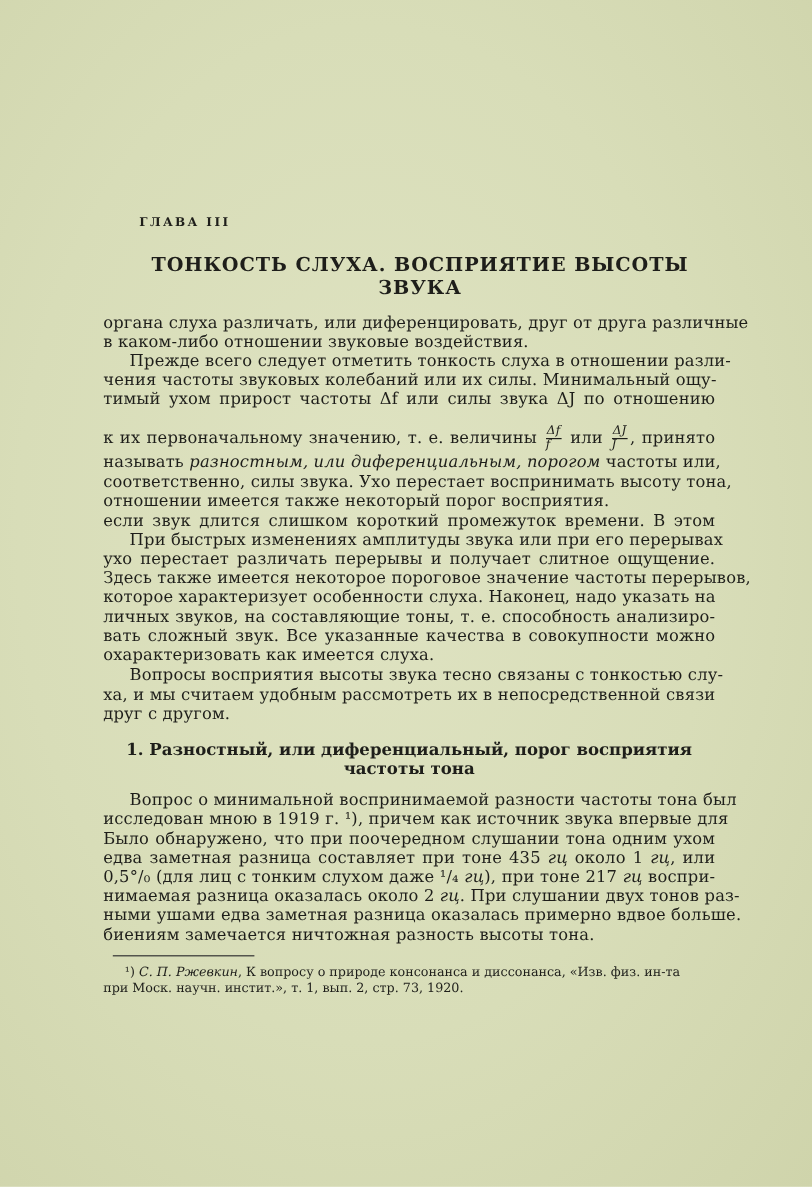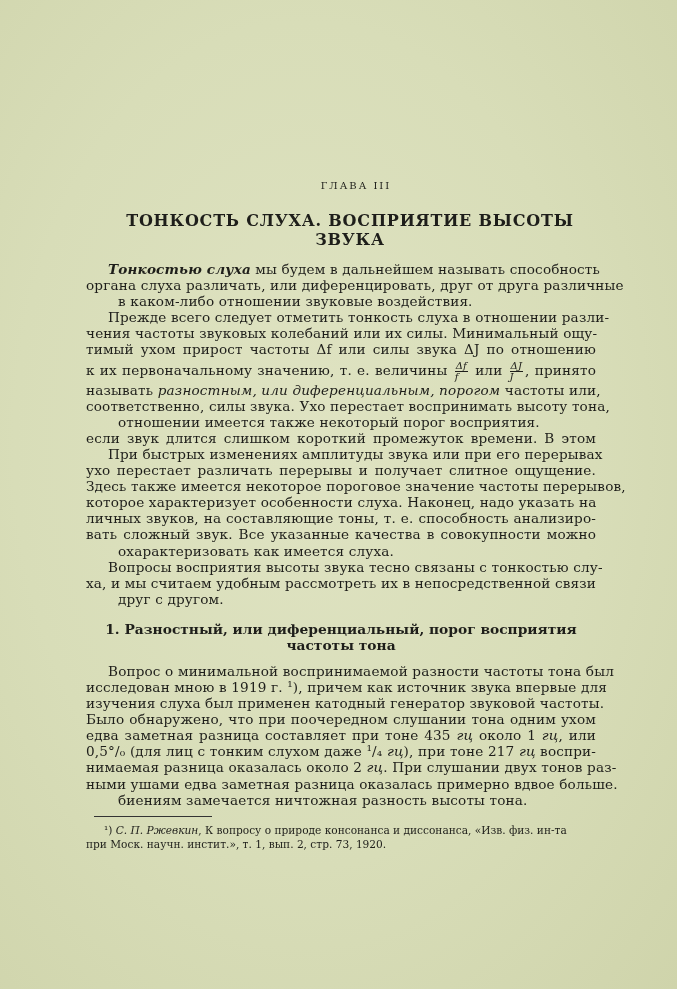--- a/index.html
+++ b/index.html
@@ -5,33 +5,33 @@
   html, body { margin: 0; padding: 0; }
   body {
     width: 677px; height: 989px; overflow: hidden;
     background: radial-gradient(ellipse at 45% 45%, #dfe3c2 0%, #d8ddb8 55%, #cfd4ab 100%);
     font-family: "DejaVu Serif", "Liberation Serif", serif;
     color: #1e1e1a;
     position: relative;
   }
   .page { position: absolute; left: 86px; top: 180px; width: 510px; }
   .chapter-label {
-    text-align: center; font-size: 10px; letter-spacing: 2px;
-    font-weight: normal; margin: 0 0 20px 0; padding-left: 30px;
+    font-size: 10px; letter-spacing: 2px;
+    font-weight: bold; margin: 0 0 20px 0; padding-left: 30px;
   }
   .chapter-title {
     text-align: center; font-size: 16px; font-weight: bold;
     letter-spacing: 0.8px; margin: 0 0 12px 0; padding-left: 18px;
   }
   .para {
     font-size: 13.6px; line-height: 16.1px; text-align: justify;
     margin: 0; text-indent: 22px; letter-spacing: 0.15px;
   }
   .para .line { display: block; text-indent: 0; text-align: justify; text-align-last: justify; white-space: nowrap; }
-  .para .line.last { text-align-last: left; margin-left: 32px; }
+  .para .line.last { text-align-last: left; }
   .para .line.first { padding-left: 22px; }
   .em { font-style: italic; font-weight: bold; }
   .it { font-style: italic; }
   .frac { display: inline-block; vertical-align: middle; text-align: center; font-size: 10px; line-height: 10px; font-style: italic; margin: 0 2px; }
   .frac .num { display: block; border-bottom: 1px solid #1e1e1a; padding: 0 1px; }
   .frac .den { display: block; }
   .section-title {
     text-align: center; font-size: 13.8px; font-weight: bold;
     line-height: 16px; margin: 14px 0 10px 0;
   }
@@ -42,30 +42,29 @@
 </style>
 </head>
 <body>
 
 <div class="page">
 
   <div class="chapter-label">ГЛАВА III</div>
   <div class="chapter-title">ТОНКОСТЬ СЛУХА. ВОСПРИЯТИЕ ВЫСОТЫ ЗВУКА</div>
 
   <p class="para">
-    <span class="line first"><span class="em">Тонкостью слуха</span><span> мы будем в дальнейшем называть способность</span></span>
     <span class="line">органа слуха различать, или диференцировать, друг от друга различные</span>
     <span class="line last">в каком-либо отношении звуковые воздействия.</span>
   </p>
 
   <p class="para">
     <span class="line first">Прежде всего следует отметить тонкость слуха в отношении разли-</span>
     <span class="line">чения частоты звуковых колебаний или их силы. Минимальный ощу-</span>
     <span class="line">тимый ухом прирост частоты Δf или силы звука ΔJ по отношению</span>
-    <span class="line" style="line-height:24px;"><span>к их первоначальному значению, т. е. величины </span><span class="frac"><span class="num">Δf</span><span class="den">f</span></span><span> или </span><span class="frac"><span class="num">ΔJ</span><span class="den">J</span></span><span>, принято</span></span>
+    <span class="line" style="line-height:24px;margin-top:12px;"><span>к их первоначальному значению, т. е. величины </span><span class="frac"><span class="num">Δf</span><span class="den">f</span></span><span> или </span><span class="frac"><span class="num">ΔJ</span><span class="den">J</span></span><span>, принято</span></span>
     <span class="line"><span>называть </span><span class="it">разностным, или диференциальным, порогом</span><span> частоты или,</span></span>
     <span class="line">соответственно, силы звука. Ухо перестает воспринимать высоту тона,</span>
     <span class="line last">отношении имеется также некоторый порог восприятия.</span>
     <span class="line">если звук длится слишком короткий промежуток времени. В этом</span>
   </p>
 
   <p class="para">
     <span class="line first">При быстрых изменениях амплитуды звука или при его перерывах</span>
     <span class="line">ухо перестает различать перерывы и получает слитное ощущение.</span>
     <span class="line">Здесь также имеется некоторое пороговое значение частоты перерывов,</span>
@@ -82,21 +81,20 @@
   </p>
 
   <div class="section-title">
     <div>1. Разностный, или диференциальный, порог восприятия</div>
     <div>частоты тона</div>
   </div>
 
   <p class="para">
     <span class="line first">Вопрос о минимальной воспринимаемой разности частоты тона был</span>
     <span class="line">исследован мною в 1919 г. ¹), причем как источник звука впервые для</span>
-    <span class="line">изучения слуха был применен катодный генератор звуковой частоты.</span>
     <span class="line">Было обнаружено, что при поочередном слушании тона одним ухом</span>
     <span class="line"><span>едва заметная разница составляет при тоне 435 </span><span class="it">гц</span><span> около 1 </span><span class="it">гц</span><span>, или</span></span>
     <span class="line"><span>0,5°/₀ (для лиц с тонким слухом даже ¹/₄ </span><span class="it">гц</span><span>), при тоне 217 </span><span class="it">гц</span><span> воспри-</span></span>
     <span class="line"><span>нимаемая разница оказалась около 2 </span><span class="it">гц</span><span>. При слушании двух тонов раз-</span></span>
     <span class="line">ными ушами едва заметная разница оказалась примерно вдвое больше.</span>
     <span class="line last">биениям замечается ничтожная разность высоты тона.</span>
   </p>
 
   <div class="footnote-rule"></div>
 

